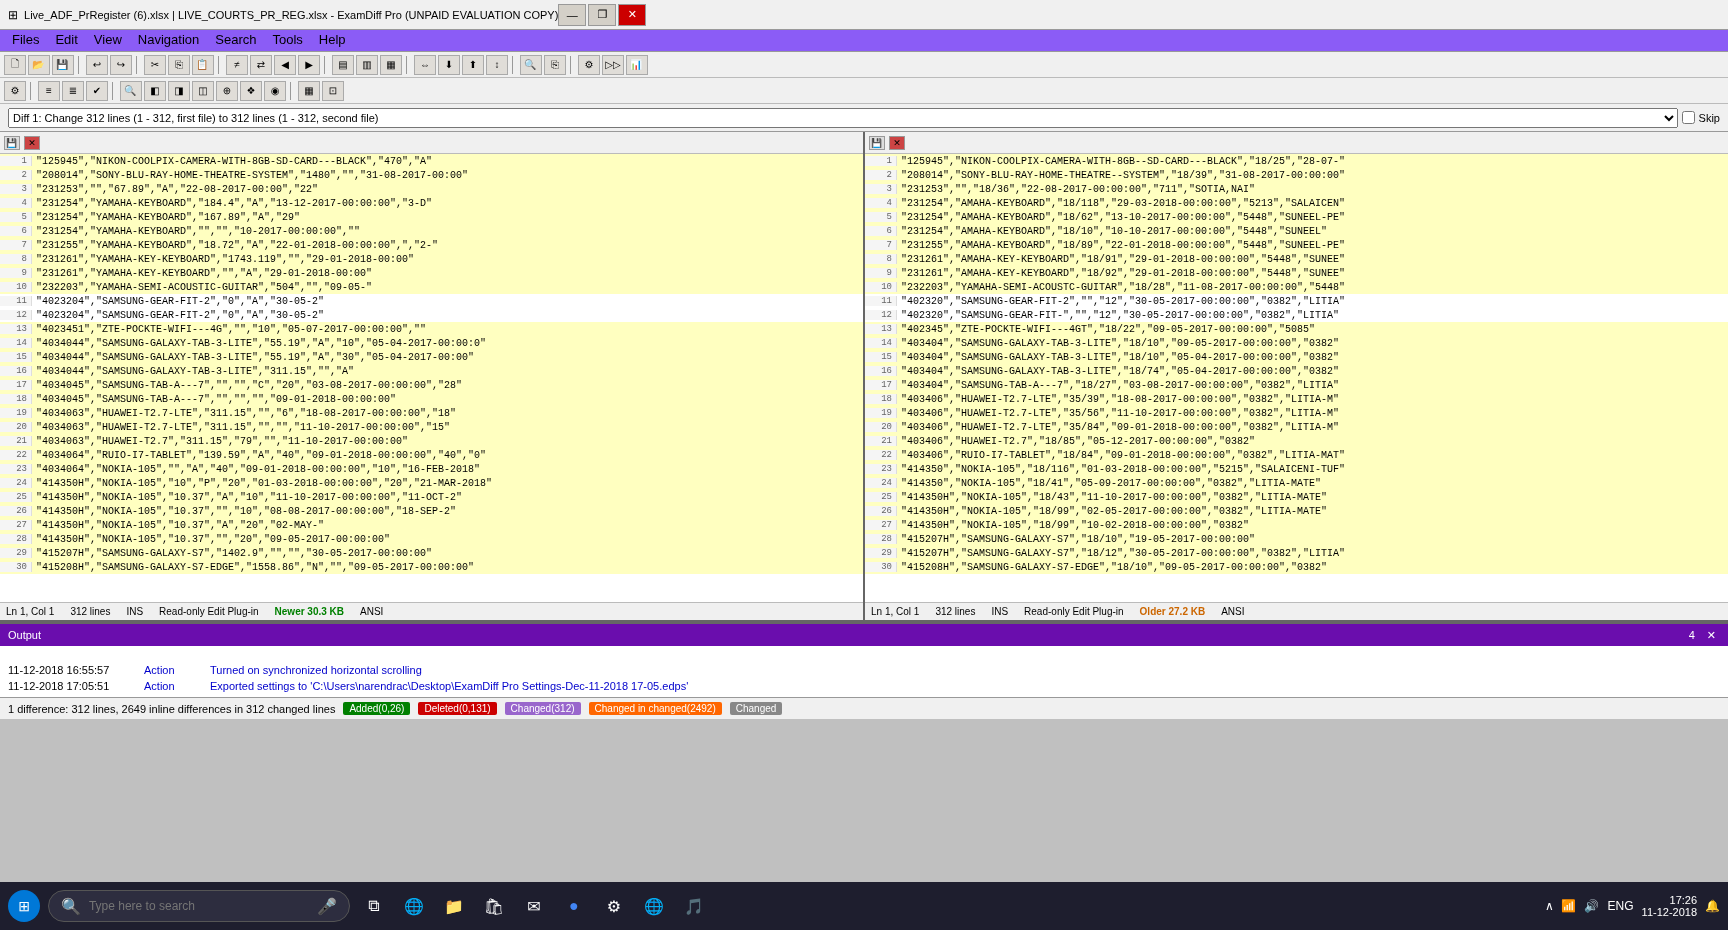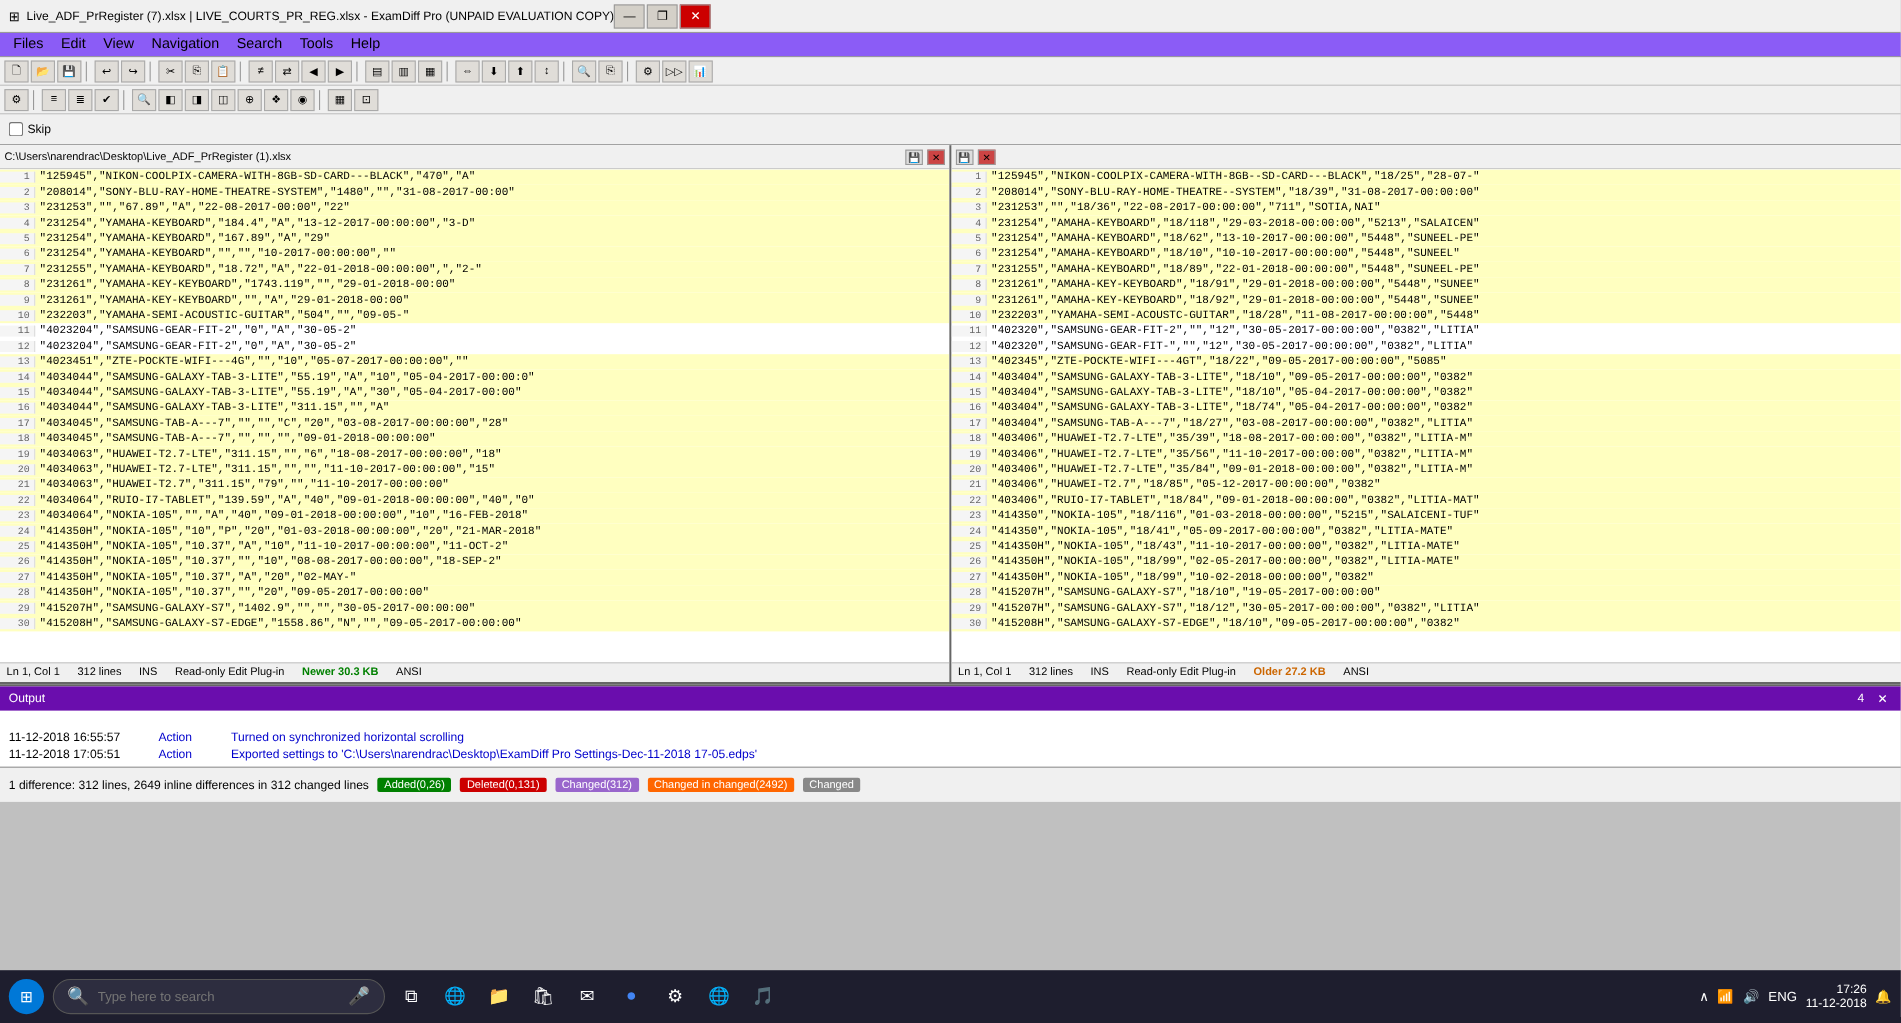--- a/index.html
+++ b/index.html
@@ -179,21 +179,21 @@
     #activate-windows {
       text-align: center;
       color: #aaa;
       font-size: 18px;
       padding: 4px 0;
     }
 
     
     #bottom-status {
       background: #f0f0f0;
-      height: 32px;
+      height: 22px;
       display: flex;
       align-items: center;
       padding: 0 8px;
       font-size: 11px;
       border-top: 1px solid #999;
       gap: 8px;
     }
     .stat-badge {
       padding: 1px 6px;
       font-size: 10px;
@@ -246,21 +246,21 @@
       height: calc(100% - 22px);
       overflow-y: auto;
       padding: 14px 0;
     }
   </style>
 </head>
 <body>
 
 <div id="titlebar">
   <span style="margin-right:6px;">⊞</span>
-  <span style="font-size:11px;">Live_ADF_PrRegister (7).xlsx  |  LIVE_COURTS_PR_REG.xlsx - ExamDiff Pro (UNPAID EVALUATION COPY)</span>
+  <span style="font-size:11px;">Live_ADF_PrRegister (6).xlsx  |  LIVE_COURTS_PR_REG.xlsx - ExamDiff Pro (UNPAID EVALUATION COPY)</span>
   <div class="win-controls">
     <div class="win-btn">—</div>
     <div class="win-btn">❐</div>
     <div class="win-btn" style="background:#cc0000;color:white;">✕</div>
   </div>
 </div>
 
 <div id="menubar">
   <span class="menu-item">Files</span>
   <span class="menu-item">Edit</span>
@@ -318,31 +318,33 @@
   <div class="tb-btn">◫</div>
   <div class="tb-btn">⊕</div>
   <div class="tb-btn">❖</div>
   <div class="tb-btn">◉</div>
   <div class="tb-sep"></div>
   <div class="tb-btn">▦</div>
   <div class="tb-btn">⊡</div>
 </div>
 
 <div id="diffbar">
+  <select>
+    <option>Diff 1: Change 312 lines (1 - 312, first file) to 312 lines (1 - 312, second file)</option>
+  </select>
   <label>
     <input type="checkbox" style="">
     <span>Skip</span>
   </label>
 </div>
 
 <div id="main-content">
 
   <div class="file-panel">
     <div class="panel-header">
-      <span class="path">C:\Users\narendrac\Desktop\Live_ADF_PrRegister (1).xlsx</span>
       <div class="ph-btn">💾</div>
       <div class="ph-btn" style="background:#c44;">✕</div>
     </div>
     <div class="panel-content">
       <div class="diff-lines" id="left-lines">
           <div class="diff-line" style="background: rgb(255, 255, 192);">
             <div class="line-num">1</div>
             <div class="line-content">"125945","NIKON-COOLPIX-CAMERA-WITH-8GB-SD-CARD---BLACK","470","A"</div>
           </div>
           <div class="diff-line" style="background: rgb(255, 255, 192);">

